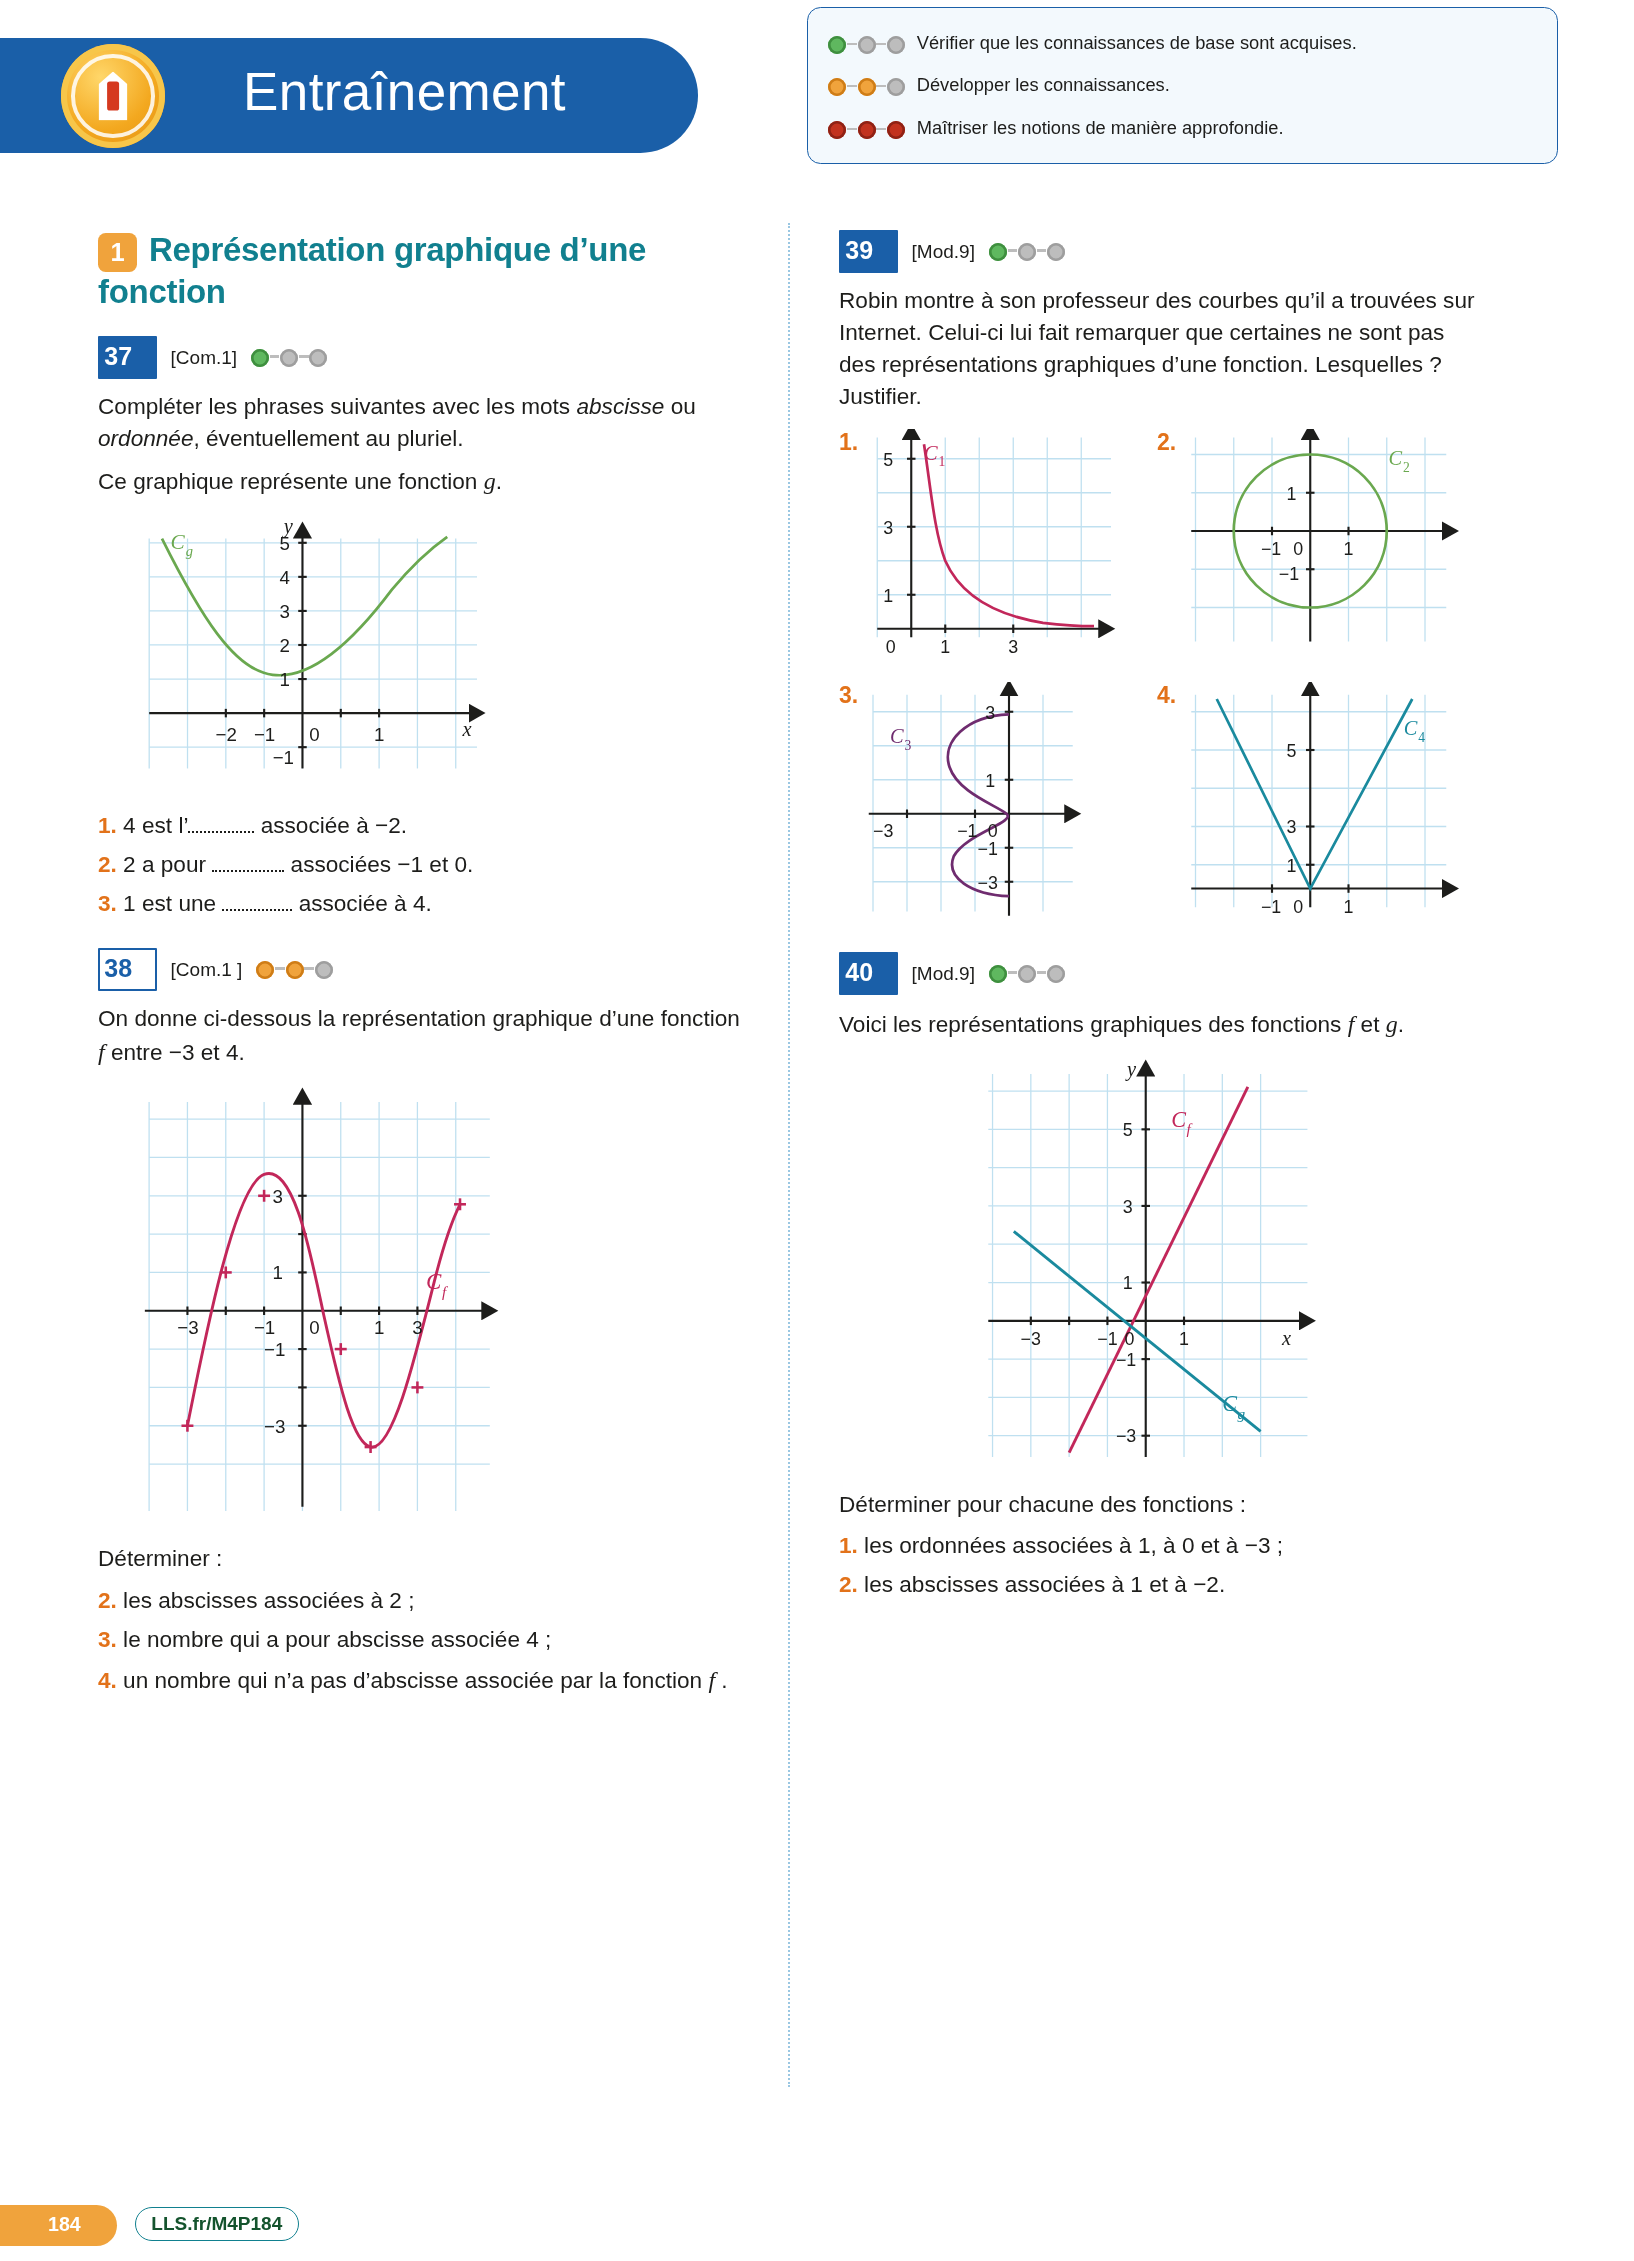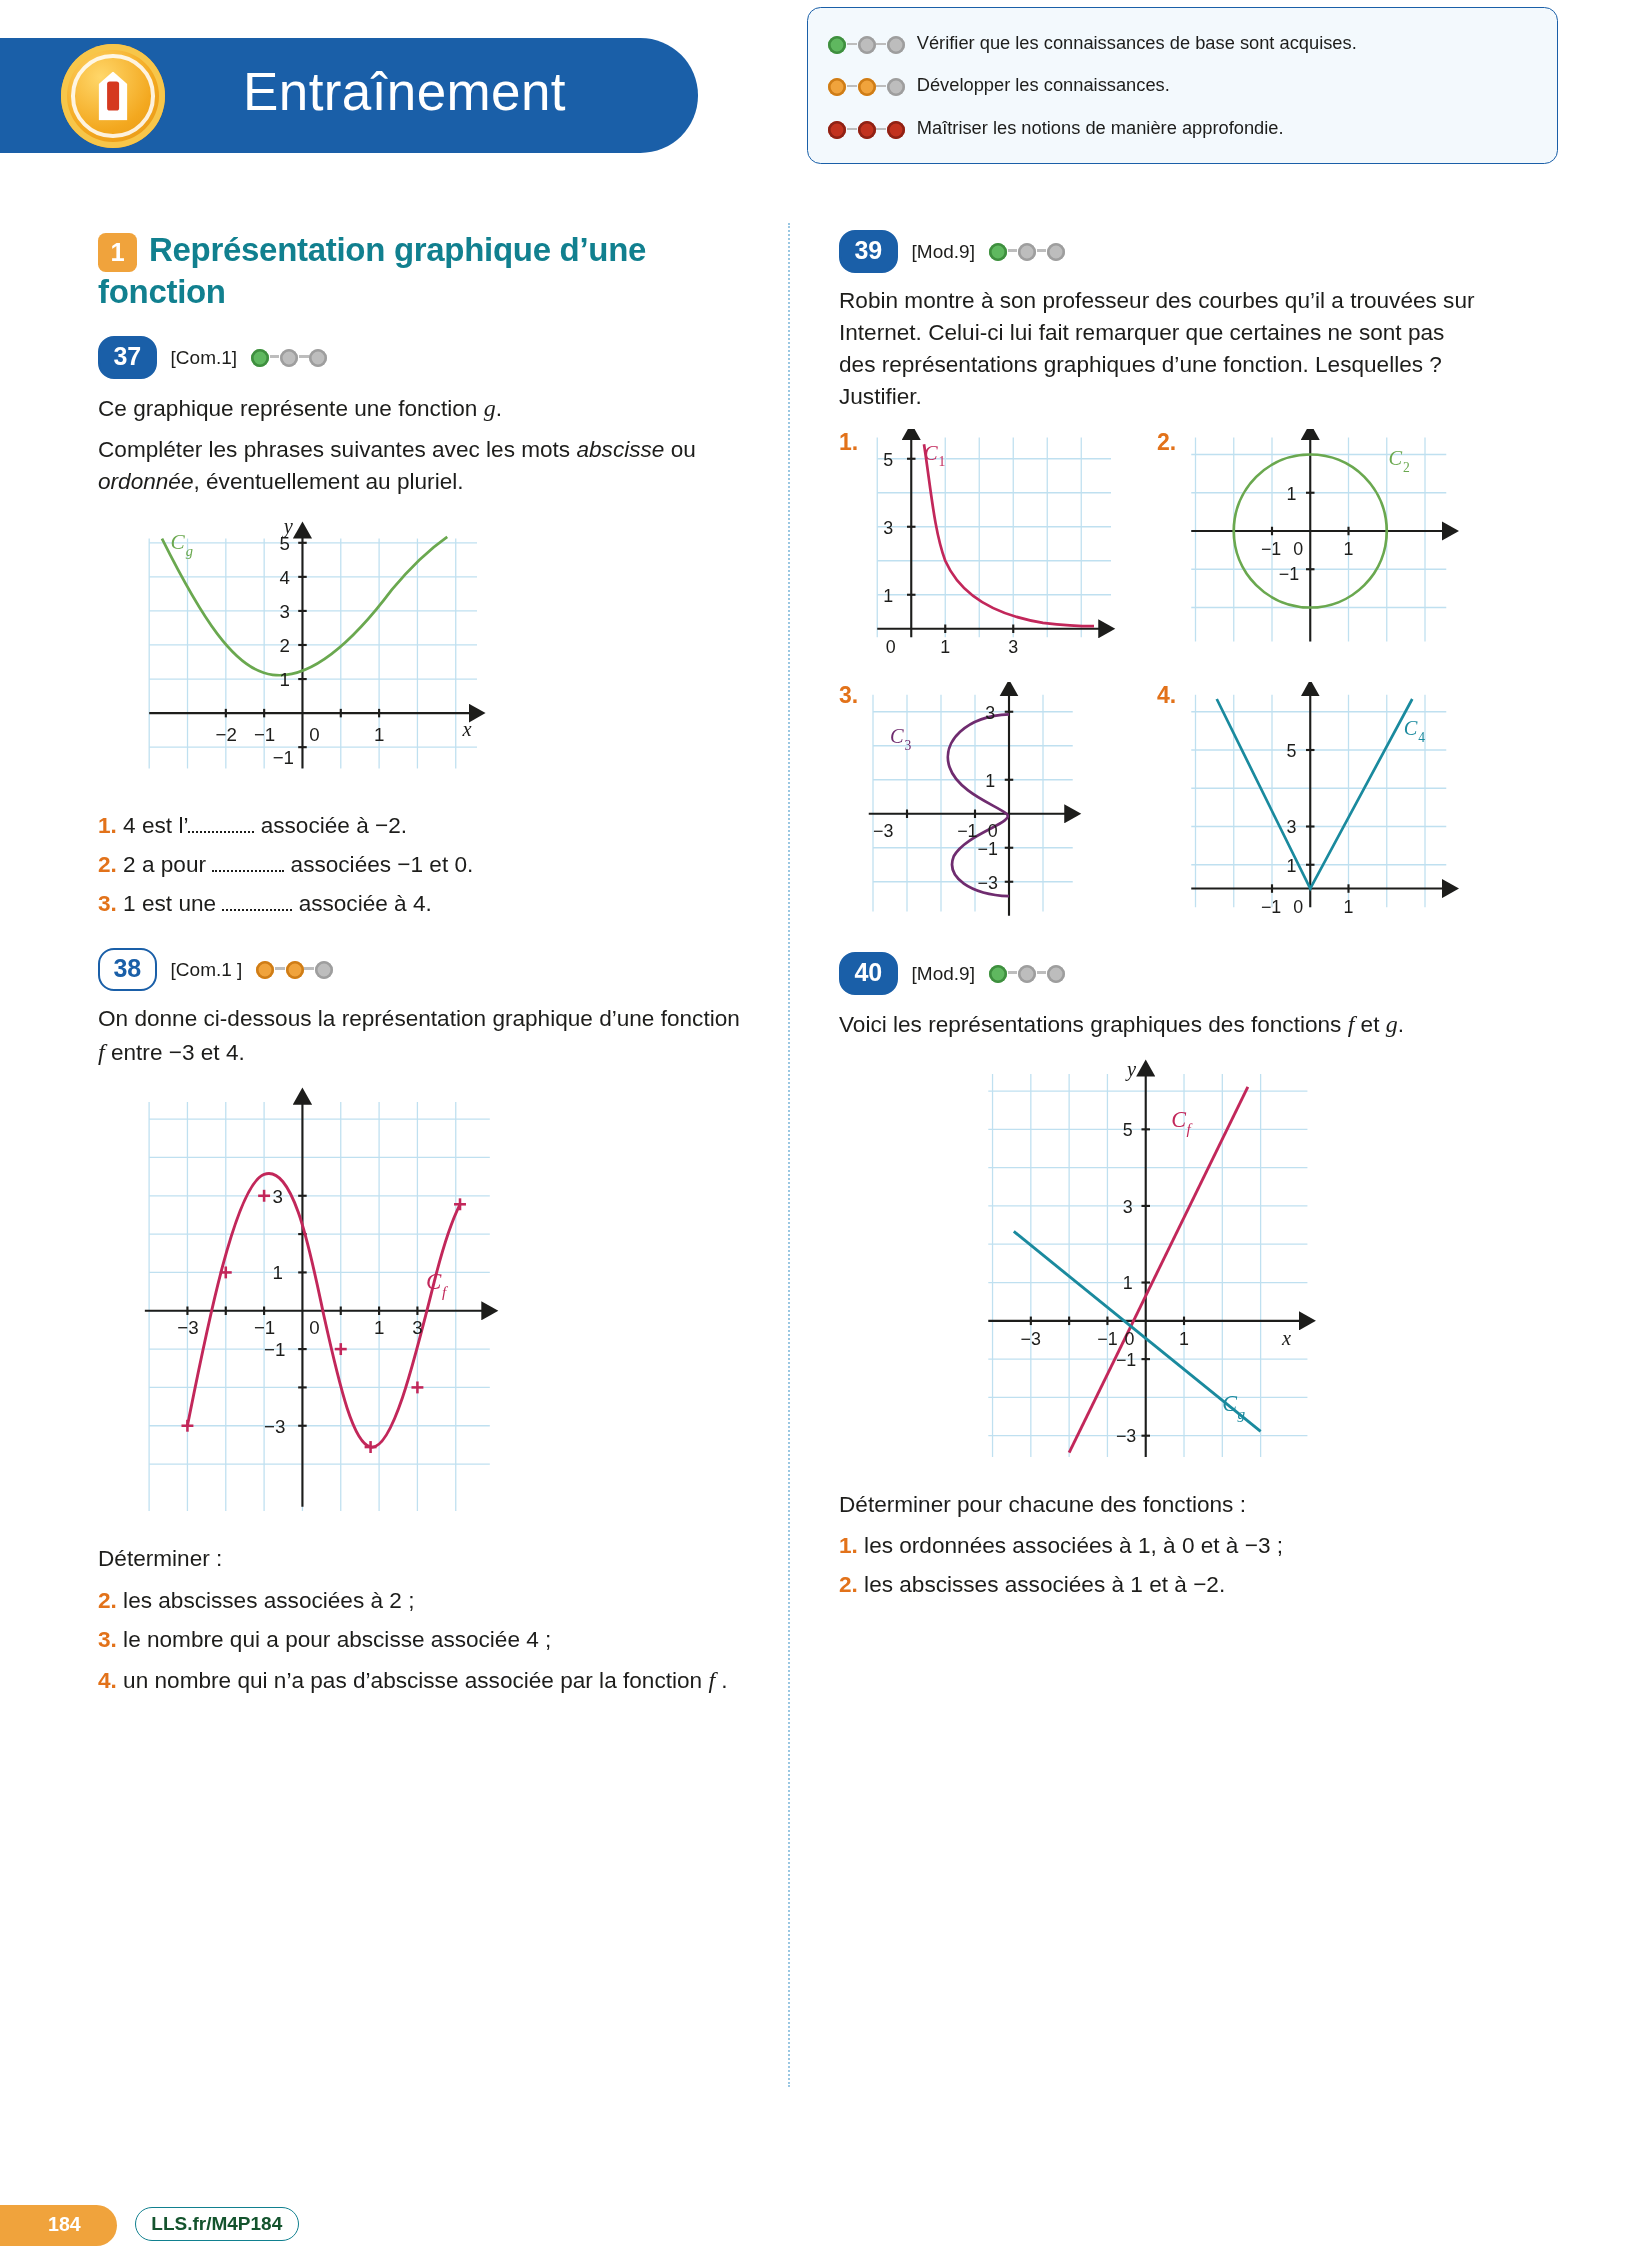--- a/index.html
+++ b/index.html
@@ -37,22 +37,22 @@
   .col-left{position:absolute;left:98px;top:230px;width:647px;}
   .col-right{position:absolute;left:839px;top:230px;width:647px;}
   .divider{position:absolute;left:788px;top:223px;width:0;height:1864px;border-left:2.6px dotted #9ac7e2;}
 
   
   .sec-num{display:inline-block;width:39px;height:39px;background:#f0a33c;color:#fff;border-radius:7.7px;
     font-size:25.5px;font-weight:bold;text-align:center;line-height:39px;vertical-align:middle;margin-right:12px;}
   .sec-title{font-size:33px;font-weight:bold;color:#11808f;line-height:1.22;margin:0 0 24px 0;letter-spacing:-0.3px;}
 
   
-  .exnum{display:inline-block;min-width:46px;height:39px;border:2.6px solid #1a5fa8;border-radius:16px;
-    color:#1a5fa8;font-size:25px;font-weight:bold;text-align:center;line-height:37px;vertical-align:middle;padding:0 4.3px;}
+  .exnum{display:inline-block;min-width:46px;height:39px;border:2.6px solid #1a5fa8;border-radius:1px;
+    color:#1a5fa8;font-size:25px;font-weight:bold;line-height:37px;vertical-align:middle;padding:0 4.3px;}
   .exnum.filled{background:#1a5fa8;color:#fff;border-color:#1a5fa8;}
   .extag{font-size:19px;color:#1d1d1b;margin-left:10.2px;vertical-align:middle;}
   .exdots{display:inline-block;margin-left:10.2px;vertical-align:middle;}
   .exhead{margin:0 0 12px 0;}
   .ptext{font-size:22.6px;line-height:1.42;margin:0 0 8.5px 0;}
   .ptext i{font-style:italic;}
   .mathi{font-style:italic;font-family:"Liberation Serif",serif;font-size:24px;}
   .listline{font-size:22.6px;line-height:1.5;margin:0 0 5.1px 0;}
   .listline b{color:#e2721a;font-weight:bold;}
   .dotted{display:inline-block;border-bottom:2.6px dotted #1d1d1b;height:17px;}
@@ -111,22 +111,22 @@
       <span class="sec-num">1</span><span>Représentation graphique d’une fonction</span>
     </div>
 
     <div class="exhead">
       <span class="exnum filled">37</span>
       <span class="extag">[Com.1]</span>
       <span class="exdots">
         <span class="dot g"></span><span class="dash"></span><span class="dot x"></span><span class="dash"></span><span class="dot x"></span>
       </span>
     </div>
+    <p class="ptext">Compléter les phrases suivantes avec les mots <i>abscisse</i> ou <i>ordonnée</i>, éventuellement au pluriel.</p>
     <p class="ptext">Ce graphique représente une fonction <span class="mathi">g</span>.</p>
-    <p class="ptext">Compléter les phrases suivantes avec les mots <i>abscisse</i> ou <i>ordonnée</i>, éventuellement au pluriel.</p>
 
     <div class="fig">
       <svg width="443" height="281" viewBox="0 0 520 330">
         <defs>
           <marker id="ar" markerWidth="9" markerHeight="9" refX="2" refY="4.5" orient="auto">
             <path d="M0,0 L8,4.5 L0,9 z" fill="#1d1d1b"></path>
           </marker>
         </defs>
         <g stroke="#bfe0f0" stroke-width="1.5">
           <line x1="60" y1="30" x2="60" y2="300"></line>

